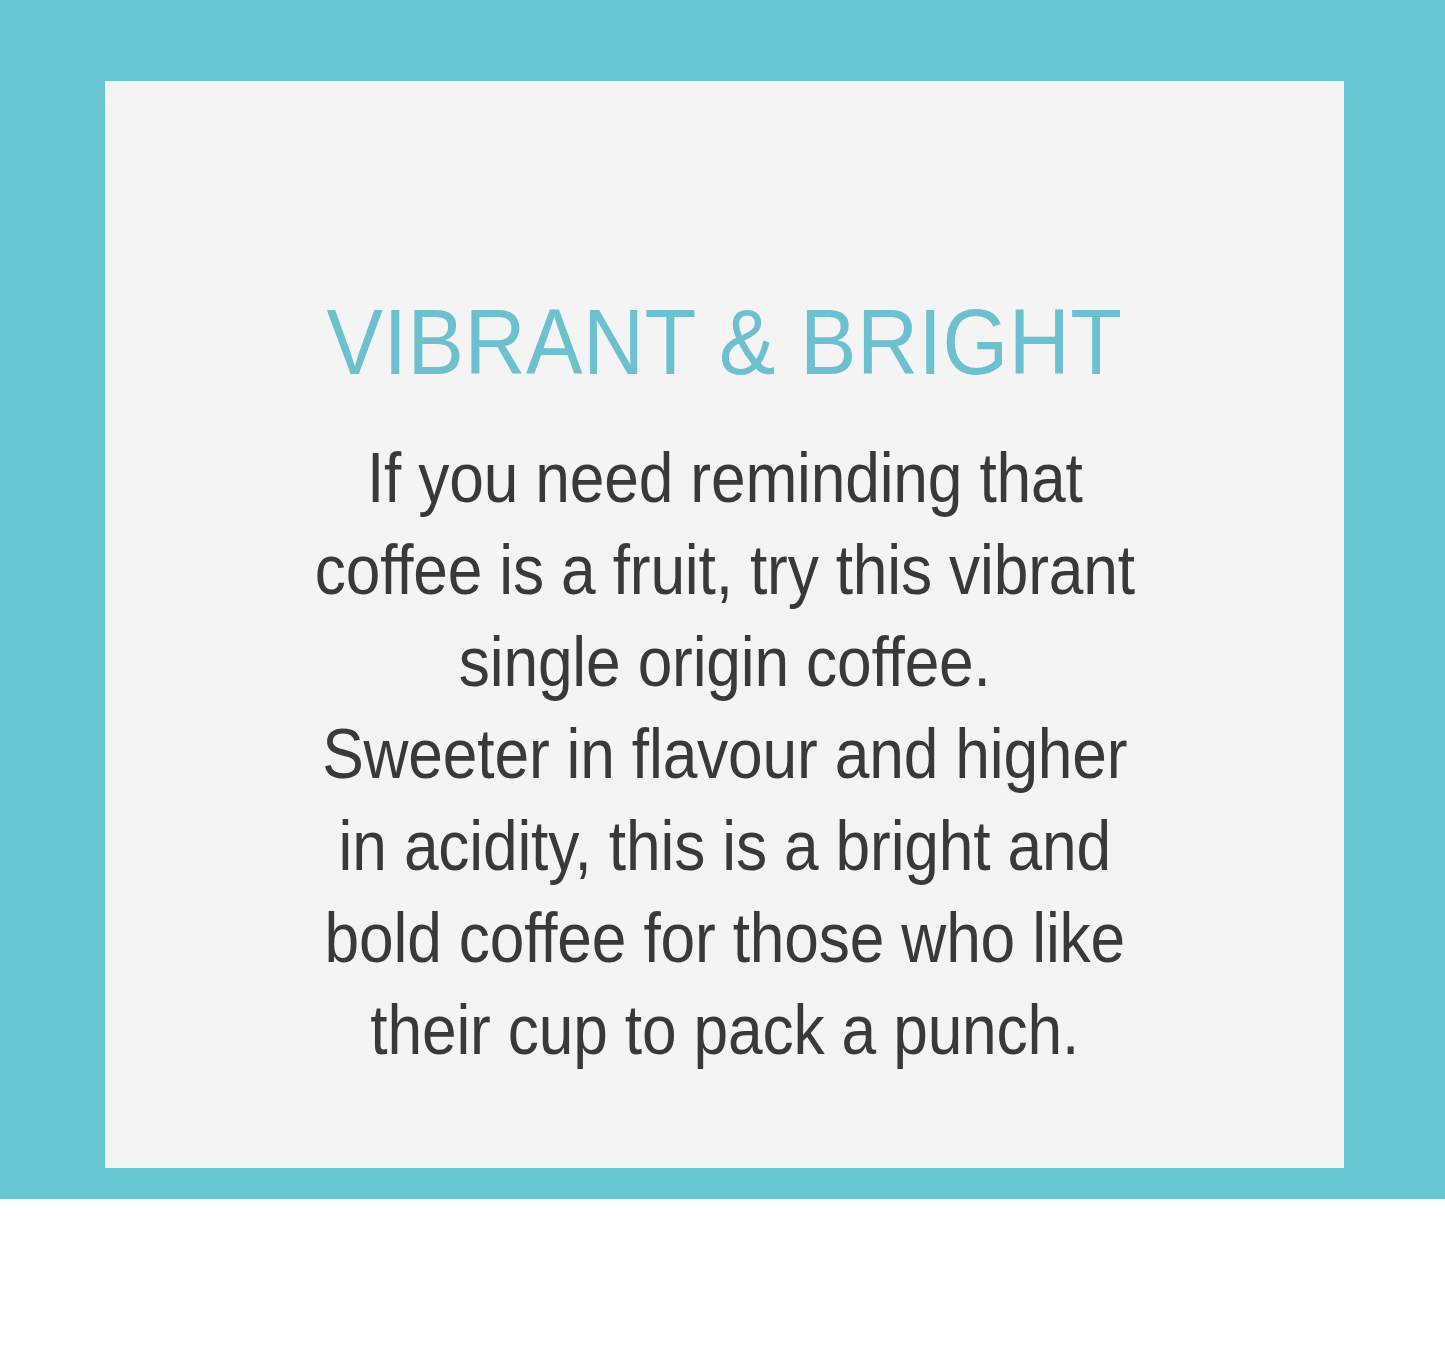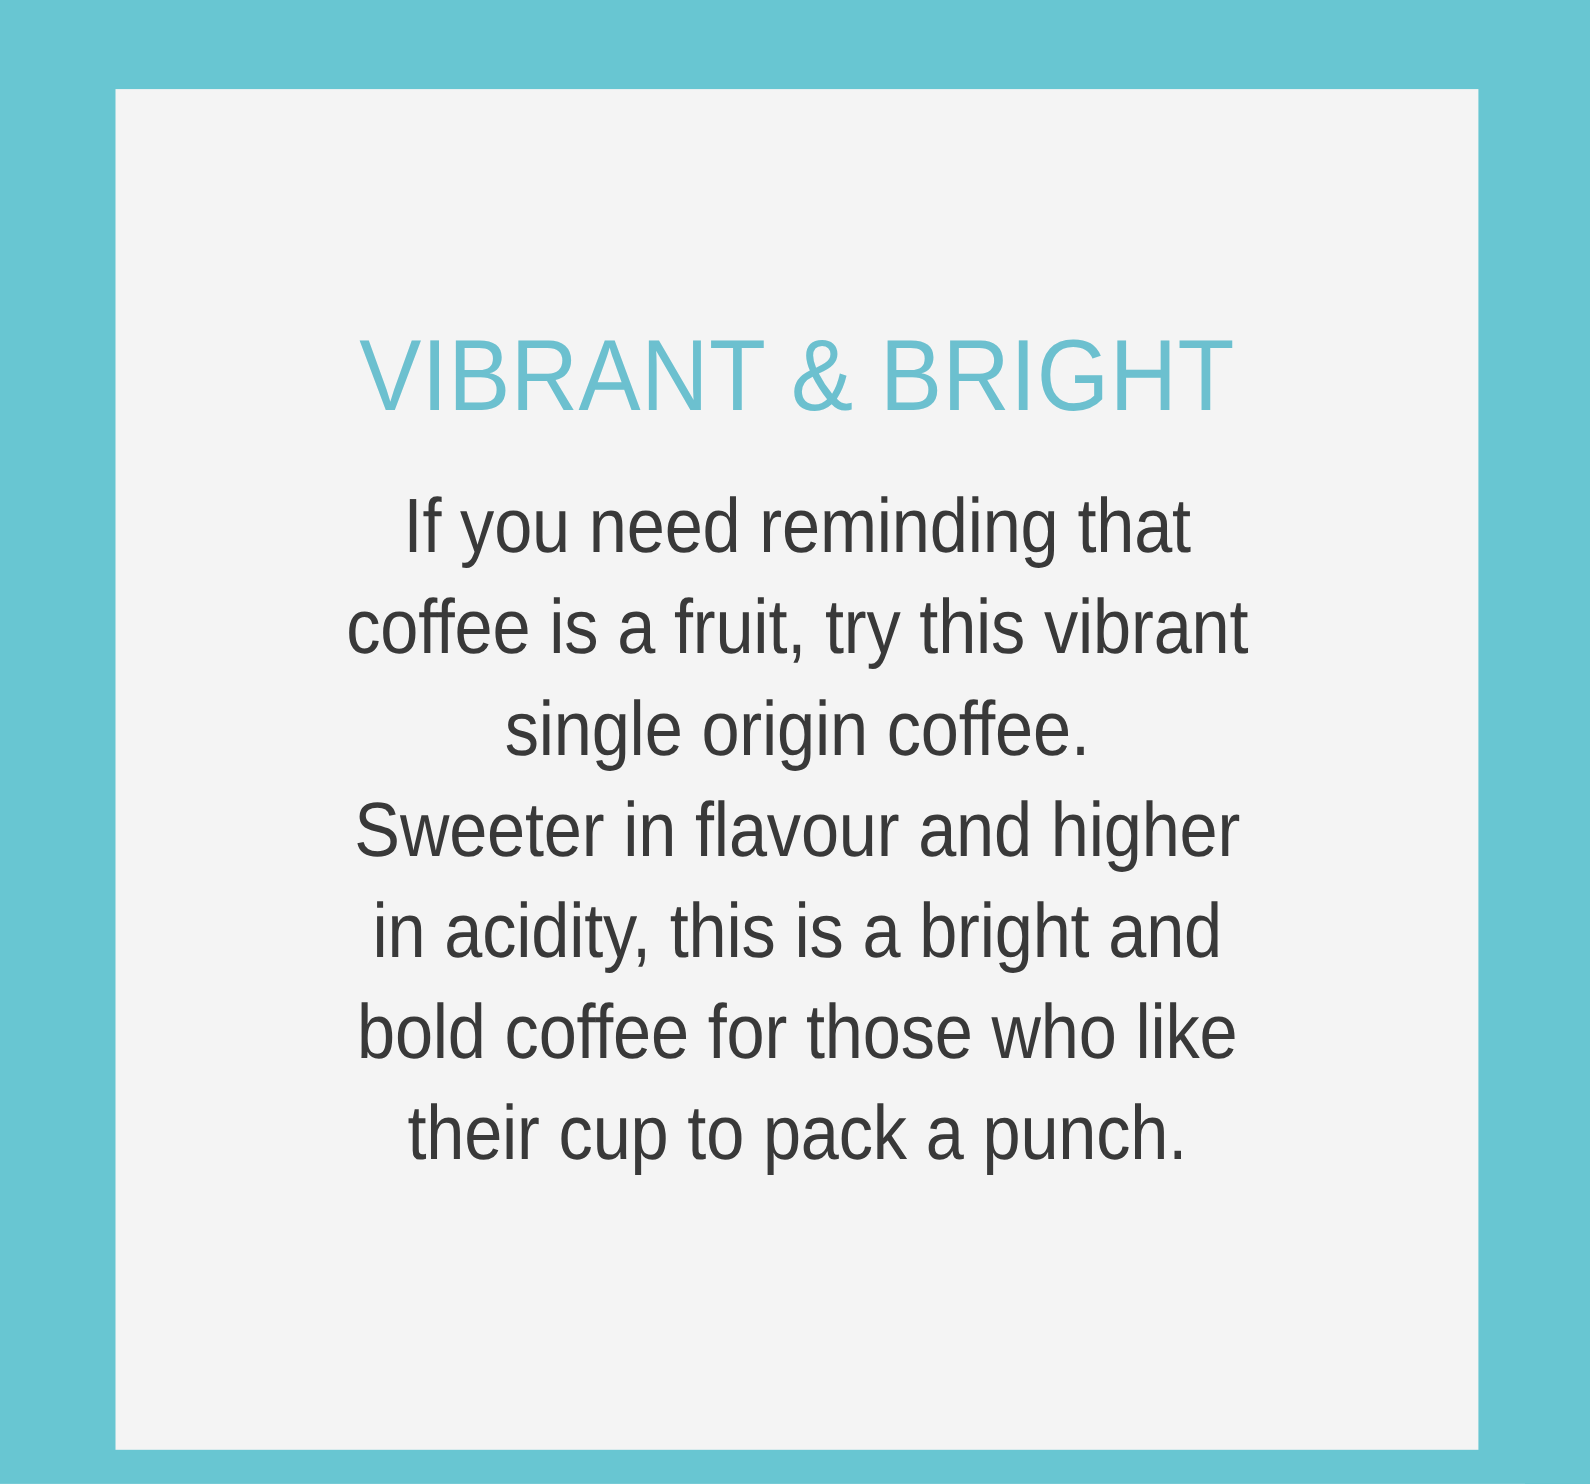--- a/index.html
+++ b/index.html
@@ -12,21 +12,21 @@
     height: 1349px;
     overflow: hidden;
     font-family: "Liberation Sans", "DejaVu Sans", sans-serif;
   }
 
   
   .card {
     position: relative;
     box-sizing: border-box;
     width: 1445px;
-    height: 1349px;
+    height: 1199px;
     background: #68c6d2;
     padding-top: 81px;
     padding-left: 105px;
     padding-right: 101px;
     padding-bottom: 31px;
   }
 
   
   .panel {
     box-sizing: border-box;

